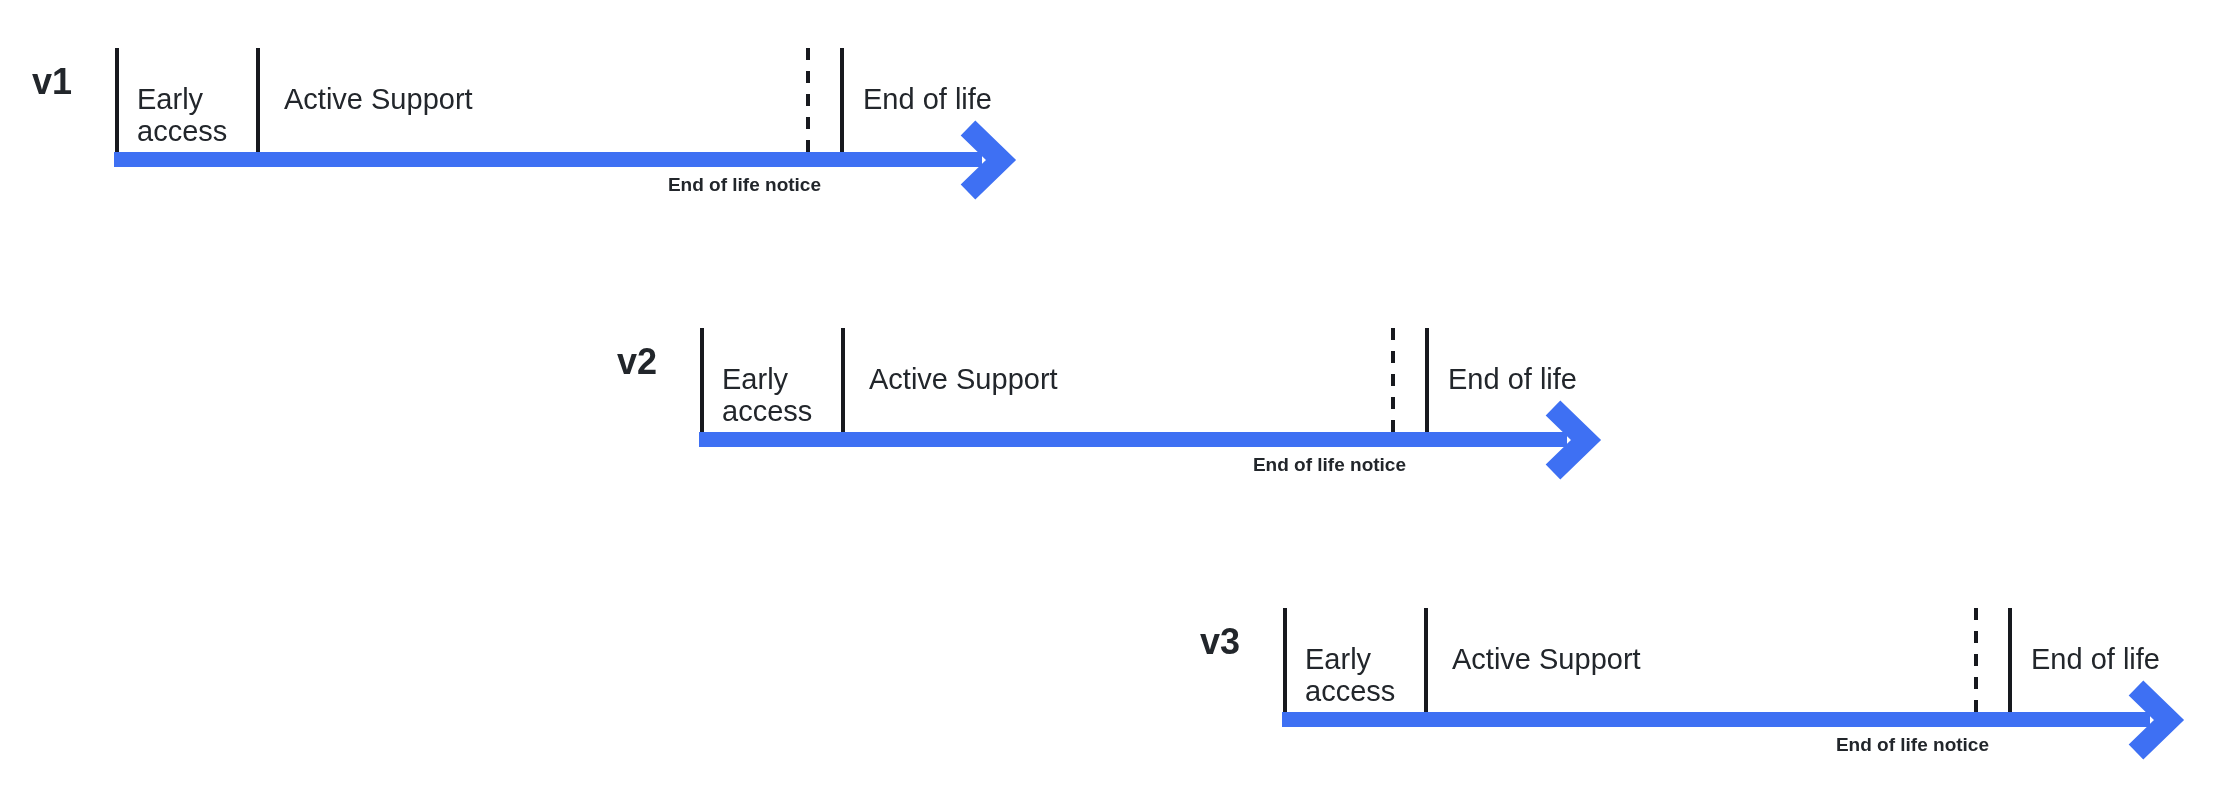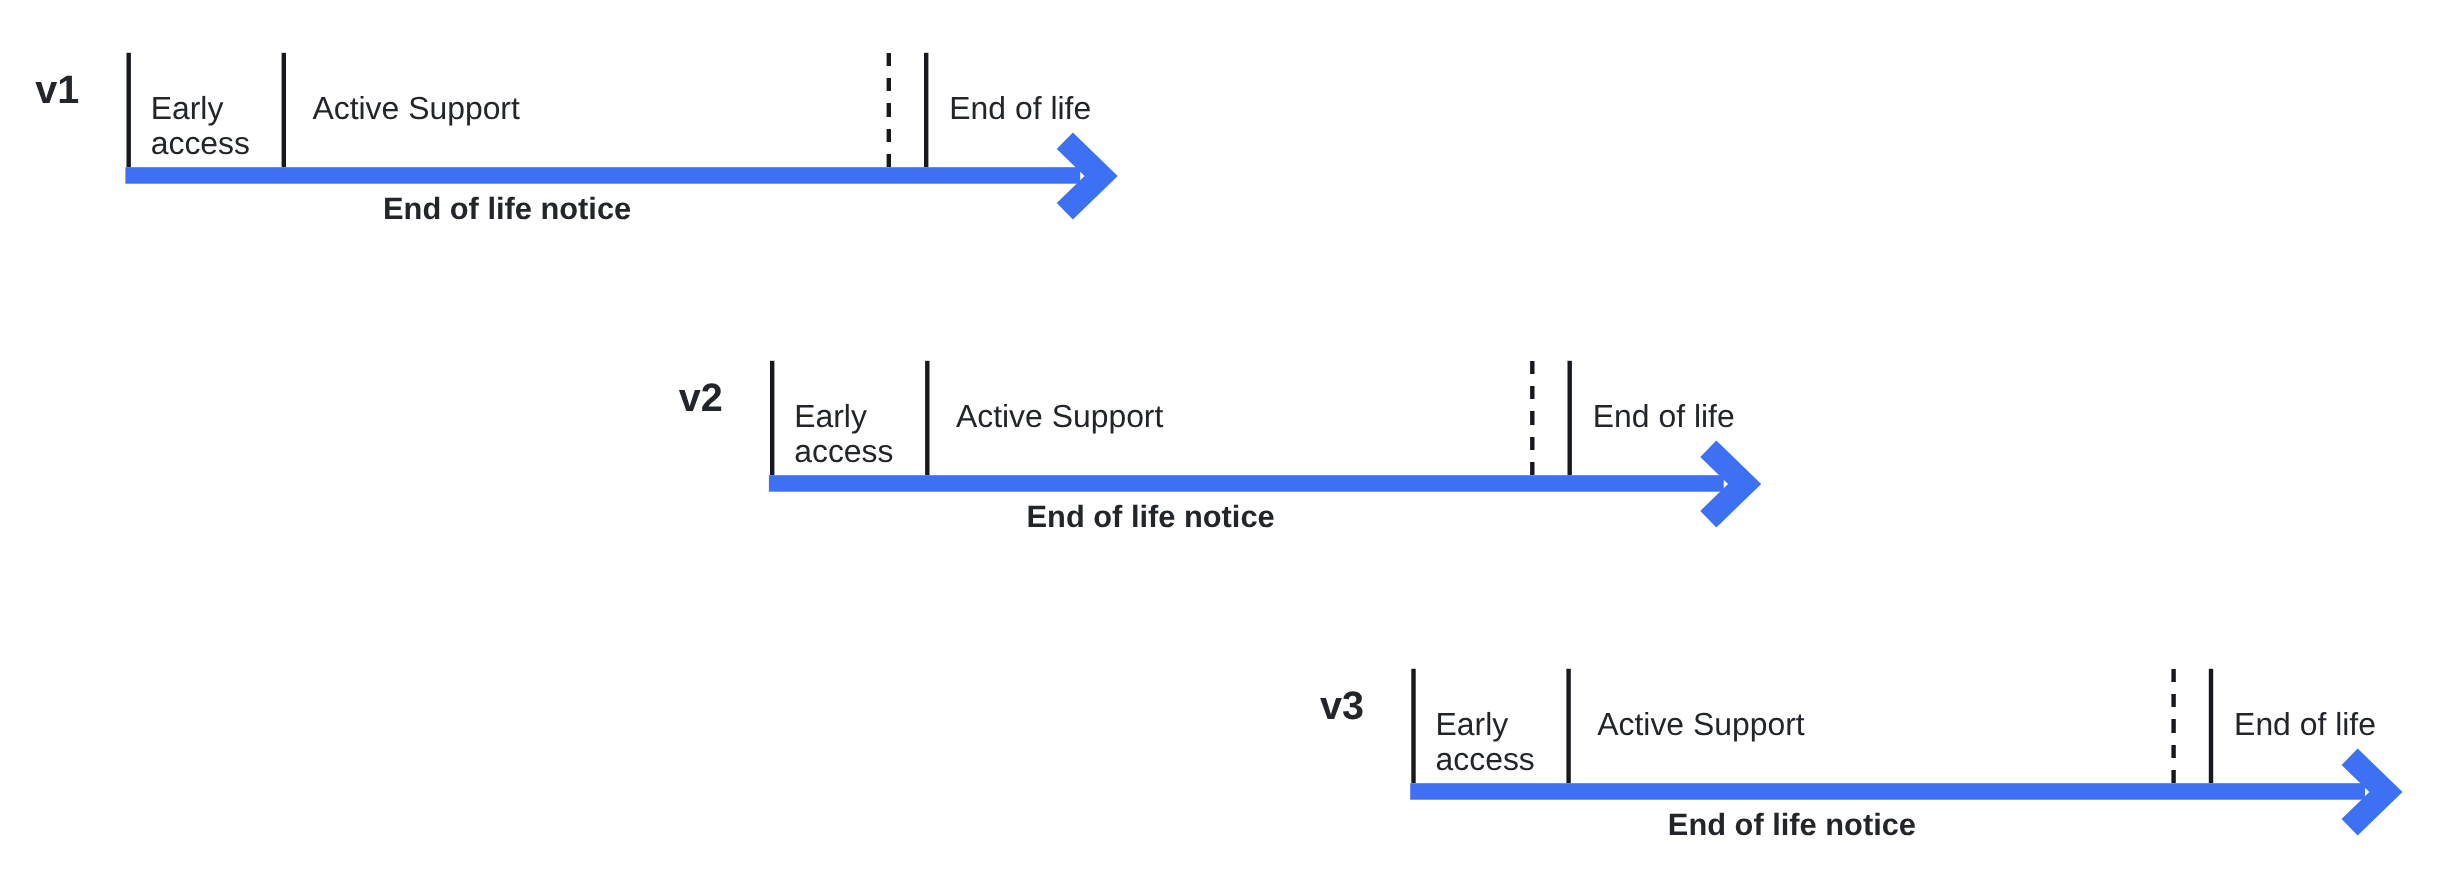--- a/index.html
+++ b/index.html
@@ -40,23 +40,23 @@
   .tick.t2{left:139px;}
   .tick.t3{left:723px;}
   .dashed-line{
     position:absolute;top:0;left:689px;width:4px;height:104px;
     background:repeating-linear-gradient(to bottom, var(--line) 0 12px, transparent 12px 23px);
   }
   .arrow-svg{position:absolute;left:-5px;top:68px;width:920px;height:90px;overflow:visible;}
   .arrow-bar{fill:var(--accent);}
   .arrow-head{stroke:var(--accent);stroke-width:21;fill:none;stroke-linejoin:miter;stroke-linecap:butt;}
   .notice-label{
-    position:absolute;left:0;top:127px;width:688px;
-    text-align:center;
-    font-size:28px;font-weight:700;line-height:1.1;color:var(--text);
+    position:absolute;left:16px;top:127px;width:688px;
+    text-align:right;
+    font-size:19px;font-weight:700;line-height:1.1;color:var(--text);
     white-space:nowrap;
   }
   .tl-1{left:117px;top:48px;}
   .tl-2{left:702px;top:328px;}
   .tl-3{left:1285px;top:608px;}
 </style>
 </head>
 <body>
 
 <div class="canvas">

